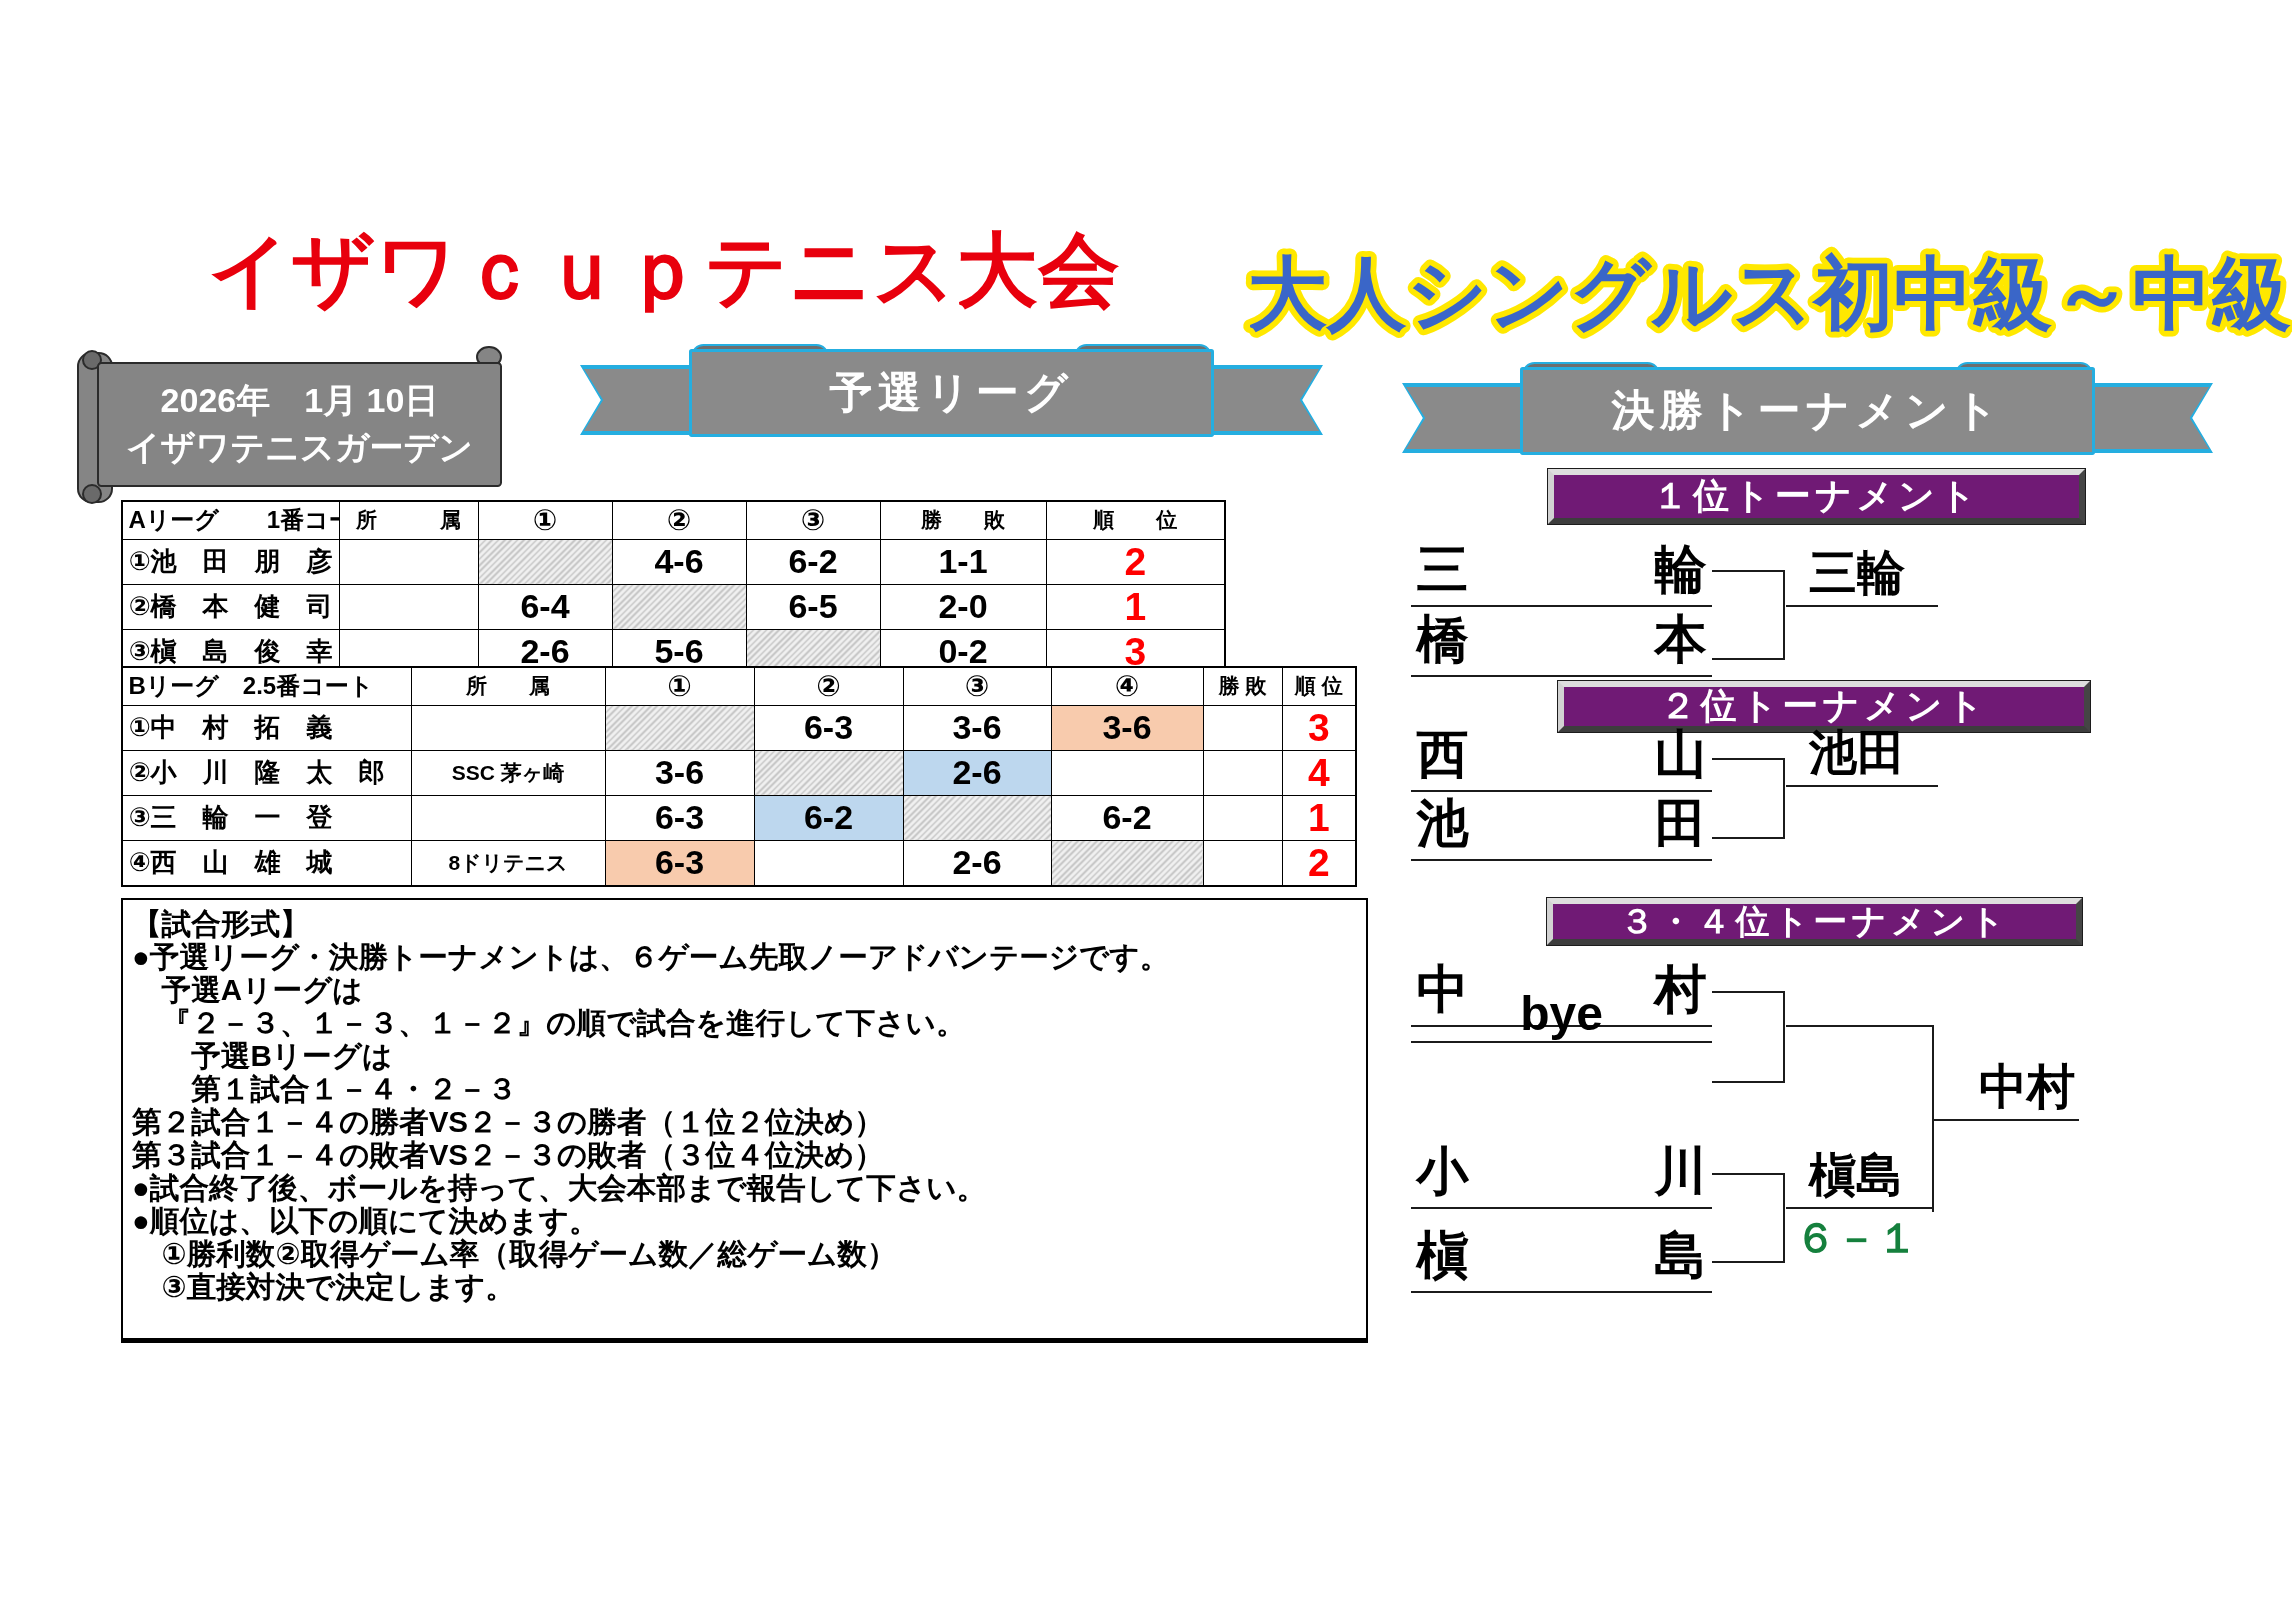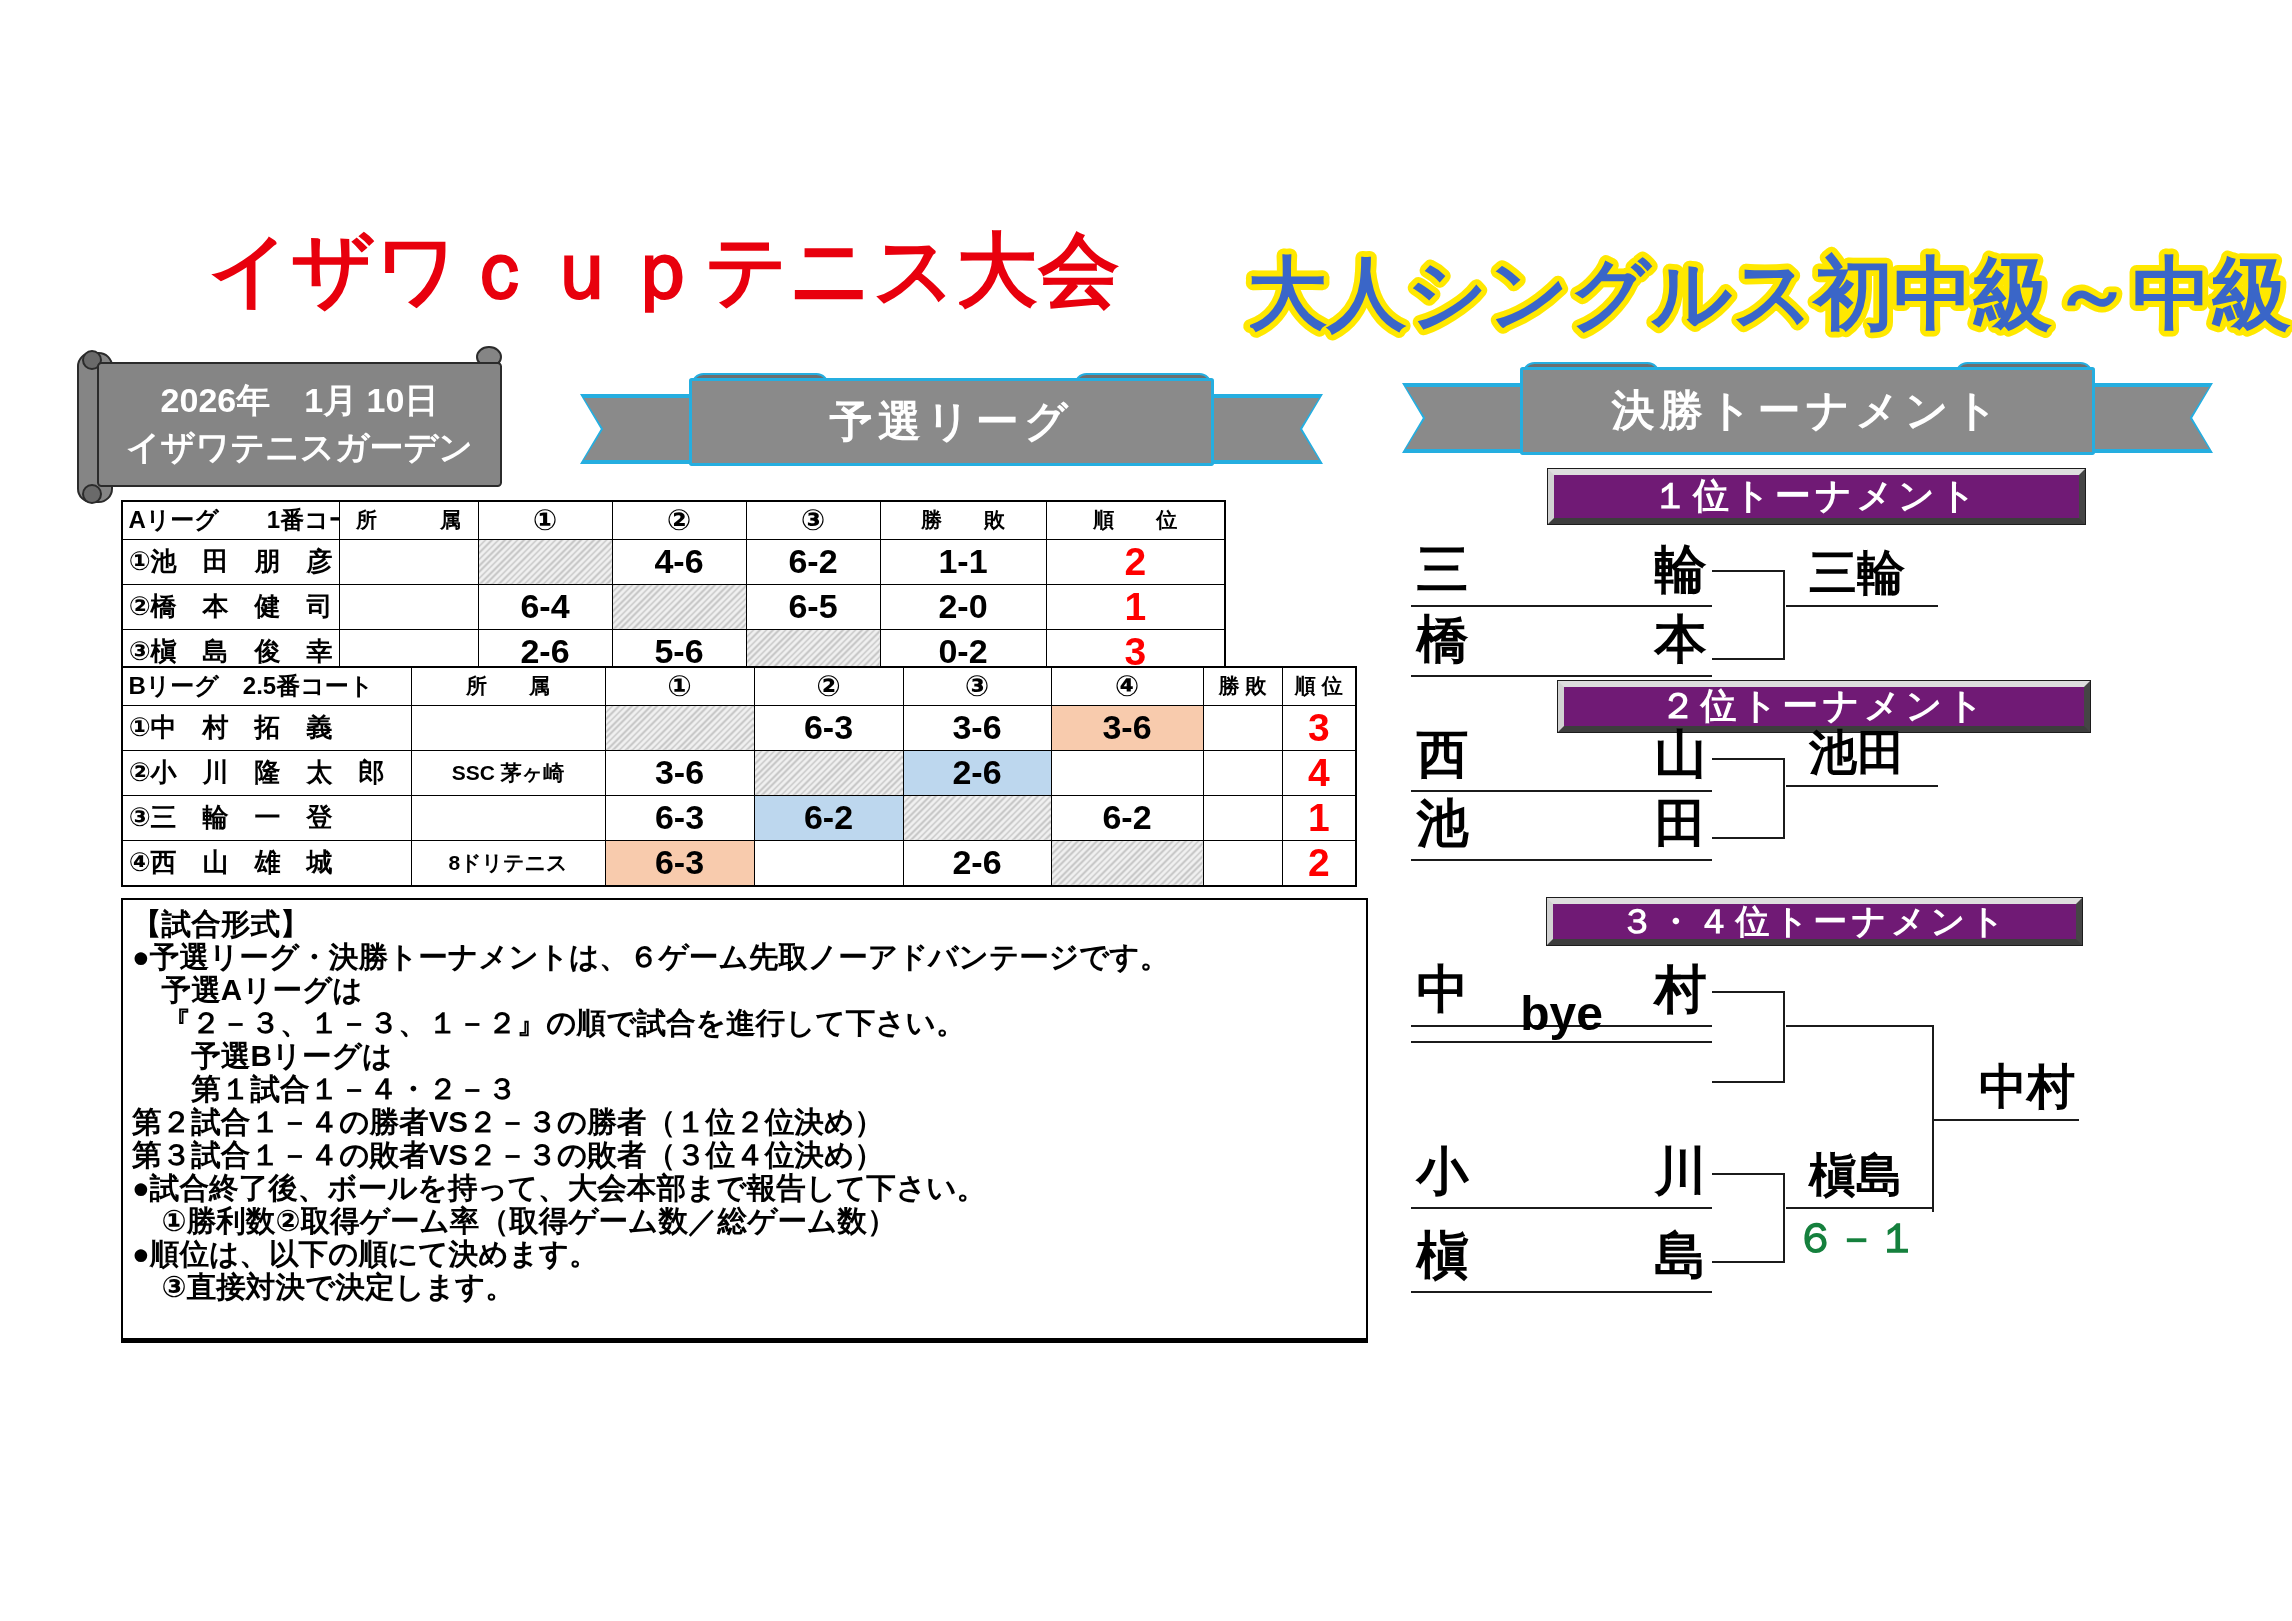--- a/index.html
+++ b/index.html
@@ -84,21 +84,21 @@
 
   <div class="abs scroll-roll"></div>
   <div class="abs scroll-curl-top"></div>
   <div class="abs scroll-curl-bot"></div>
   <div class="abs scroll-curl-tr"></div>
   <div class="abs scroll-main">
     <div>2026年　1月 10日</div>
     <div>イザワテニスガーデン</div>
   </div>
 
-  <div class="abs ribbon" style="left:580px;top:371px;width:743px;">
+  <div class="abs ribbon" style="left:580px;top:342px;width:743px;">
     <div class="tail tail-l">
         <div class="in"></div>
       </div>
     <div class="tail tail-r">
         <div class="in"></div>
       </div>
     <div class="fold" style="left:111px;"></div>
     <div class="fold" style="right:111px;"></div>
     <div class="center" style="left:109px;right:109px;">予選リーグ</div>
   </div>
@@ -234,22 +234,22 @@
     <div>【試合形式】</div>
     <div>●予選リーグ・決勝トーナメントは、６ゲーム先取ノーアドバンテージです。</div>
     <div>　予選Aリーグは</div>
     <div>　『２－３、１－３、１－２』の順で試合を進行して下さい。</div>
     <div>　　予選Bリーグは</div>
     <div>　　第１試合１－４・２－３</div>
     <div>第２試合１－４の勝者VS２－３の勝者（１位２位決め）</div>
     <div>第３試合１－４の敗者VS２－３の敗者（３位４位決め）</div>
     <div></div>
     <div>●試合終了後、ボールを持って、大会本部まで報告して下さい。</div>
+    <div>●順位は、以下の順にて決めます。</div>
     <div>　①勝利数②取得ゲーム率（取得ゲーム数／総ゲーム数）</div>
-    <div>●順位は、以下の順にて決めます。</div>
     <div>　③直接対決で決定します。</div>
   </div>
 
   <div class="abs thead" style="left:1548px;top:469px;width:537px;height:55px;">１位トーナメント</div>
   <div class="abs bname" style="left:1411px;top:543px;width:301px;height:64px;">
       <span>三</span>
       <span>輪</span>
     </div>
   <div class="abs bname" style="left:1411px;top:618px;width:301px;height:59px;">
       <span>橋</span>

